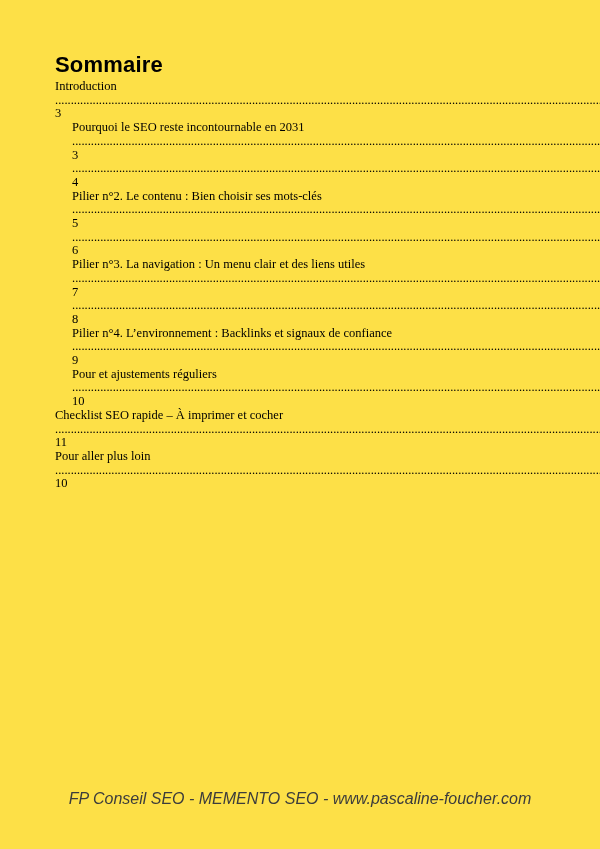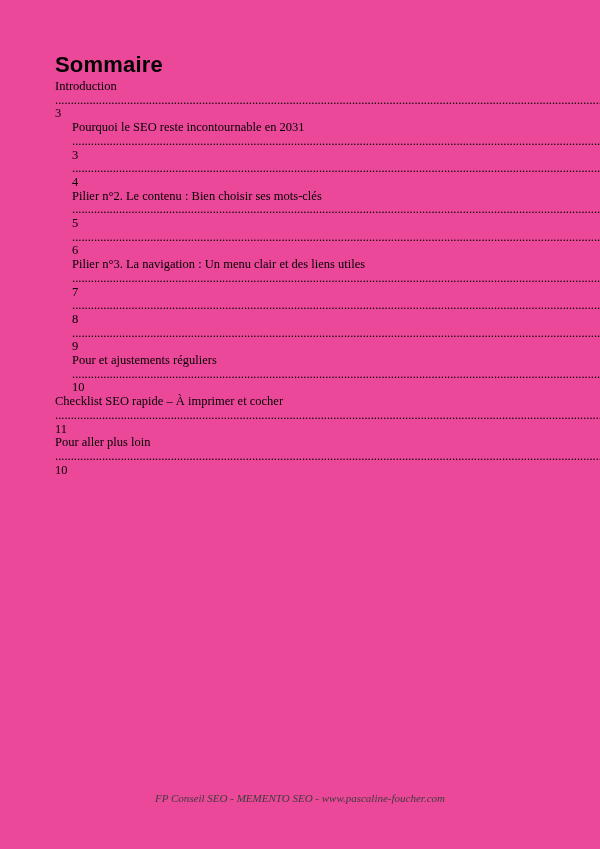--- a/index.html
+++ b/index.html
@@ -4,21 +4,21 @@
 <style>
   html, body {
     margin: 0;
     padding: 0;
     background: #ffffff;
   }
   .page {
     position: relative;
     width: 600px;
     height: 849px;
-    background: #ec4899;
+    background: #fde047;
     overflow: hidden;
     font-family: "Liberation Serif", serif;
     color: #000000;
   }
   .title {
     position: absolute;
     left: 55px;
     top: 54px;
     margin: 0;
     font-family: "Liberation Sans", sans-serif;
@@ -59,23 +59,23 @@
     flex: 0 0 auto;
     white-space: nowrap;
     text-align: right;
   }
   .footer {
     position: absolute;
     left: 0;
     right: 0;
     top: 792px;
     text-align: center;
-    font-family: Liberation Serif, serif;
+    font-family: Liberation Sans, sans-serif;
     font-style: italic;
-    font-size: 11px;
+    font-size: 16px;
     line-height: 13px;
     color: #3c3c3c;
   }
 </style>
 </head>
 <body>
 
 <div class="page">
   <h1 class="title">Sommaire</h1>
   <nav class="toc" id="toc">
@@ -105,20 +105,21 @@
       <div class="toc-row level-1">
         <span class="toc-label">Pilier n°3. La navigation : Un menu clair et des liens utiles</span>
         <span class="toc-dots">................................................................................................................................................................................................................................................................................................................................................................................................................</span>
         <span class="toc-page">7</span>
       </div>
       <div class="toc-row level-1">
         <span class="toc-dots">................................................................................................................................................................................................................................................................................................................................................................................................................</span>
         <span class="toc-page">8</span>
       </div>
       <div class="toc-row level-1">
+        <span class="toc-label">Pilier n°4. L’environnement : Backlinks et signaux de confiance</span>
         <span class="toc-dots">................................................................................................................................................................................................................................................................................................................................................................................................................</span>
         <span class="toc-page">9</span>
       </div>
       <div class="toc-row level-1">
         <span class="toc-label">Pour et ajustements réguliers</span>
         <span class="toc-dots">................................................................................................................................................................................................................................................................................................................................................................................................................</span>
         <span class="toc-page">10</span>
       </div>
       <div class="toc-row level-0">
         <span class="toc-label">Checklist SEO rapide – À imprimer et cocher</span>

